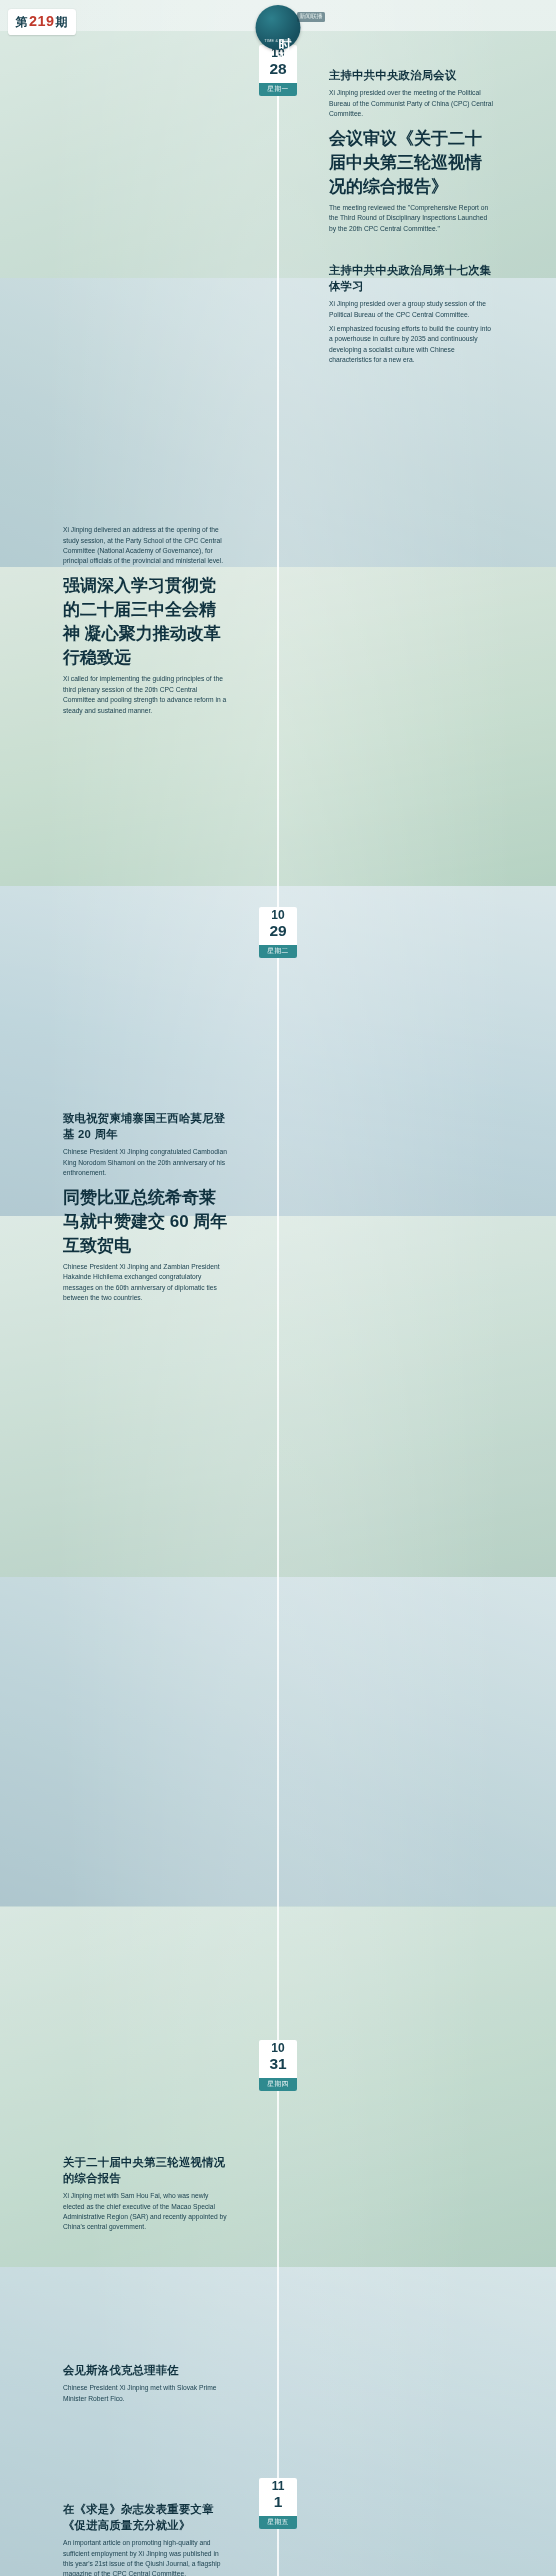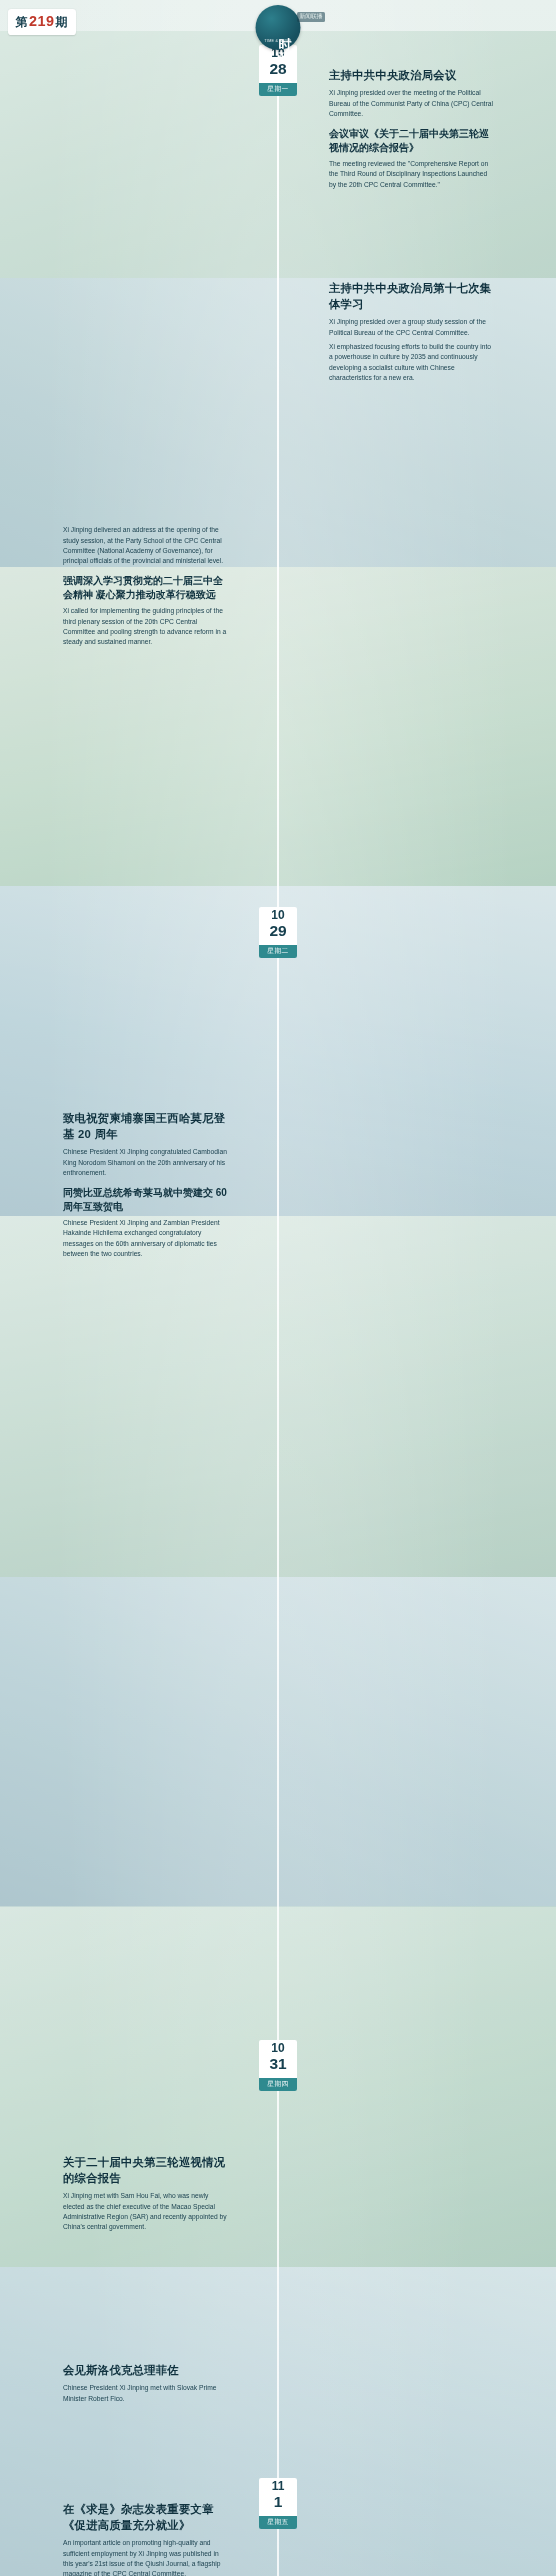--- a/index.html
+++ b/index.html
@@ -153,21 +153,21 @@
     letter-spacing: 0.3px;
   }
   .entry .en-body {
     margin-top: 5.2px;
     font-size: 6.7px;
     line-height: 1.55;
     color: #1c4250;
   }
   .entry .cn-sub {
     margin-top: 7.2px;
-    font-size: 10px;
+    font-size: 17px;
     font-weight: bold;
     line-height: 1.42;
     color: #10323f;
   }
   .entry .en-sub {
     margin-top: 4.1px;
     font-size: 6.7px;
     line-height: 1.55;
     color: #1c4250;
   }
@@ -221,21 +221,21 @@
     <div class="dweek">星期五</div>
   </div>
 
   <div class="entry right" style="top:67px">
     <div class="cn-title">主持中共中央政治局会议</div>
     <div class="en-body">Xi Jinping presided over the meeting of the Political Bureau of the Communist Party of China (CPC) Central Committee.</div>
     <div class="cn-sub">会议审议《关于二十届中央第三轮巡视情况的综合报告》</div>
     <div class="en-sub">The meeting reviewed the "Comprehensive Report on the Third Round of Disciplinary Inspections Launched by the 20th CPC Central Committee."</div>
   </div>
 
-  <div class="entry right" style="top:280px">
+  <div class="entry right" style="top:262px">
     <div class="cn-title">主持中共中央政治局第十七次集体学习</div>
     <div class="en-body">Xi Jinping presided over a group study session of the Political Bureau of the CPC Central Committee.</div>
     <div class="en-sub">Xi emphasized focusing efforts to build the country into a powerhouse in culture by 2035 and continuously developing a socialist culture with Chinese characteristics for a new era.</div>
   </div>
 
   <div class="entry left" style="top:520px">
     <div class="en-body">Xi Jinping delivered an address at the opening of the study session, at the Party School of the CPC Central Committee (National Academy of Governance), for principal officials of the provincial and ministerial level.</div>
     <div class="cn-sub">强调深入学习贯彻党的二十届三中全会精神 凝心聚力推动改革行稳致远</div>
     <div class="en-sub">Xi called for implementing the guiding principles of the third plenary session of the 20th CPC Central Committee and pooling strength to advance reform in a steady and sustained manner.</div>
   </div>

